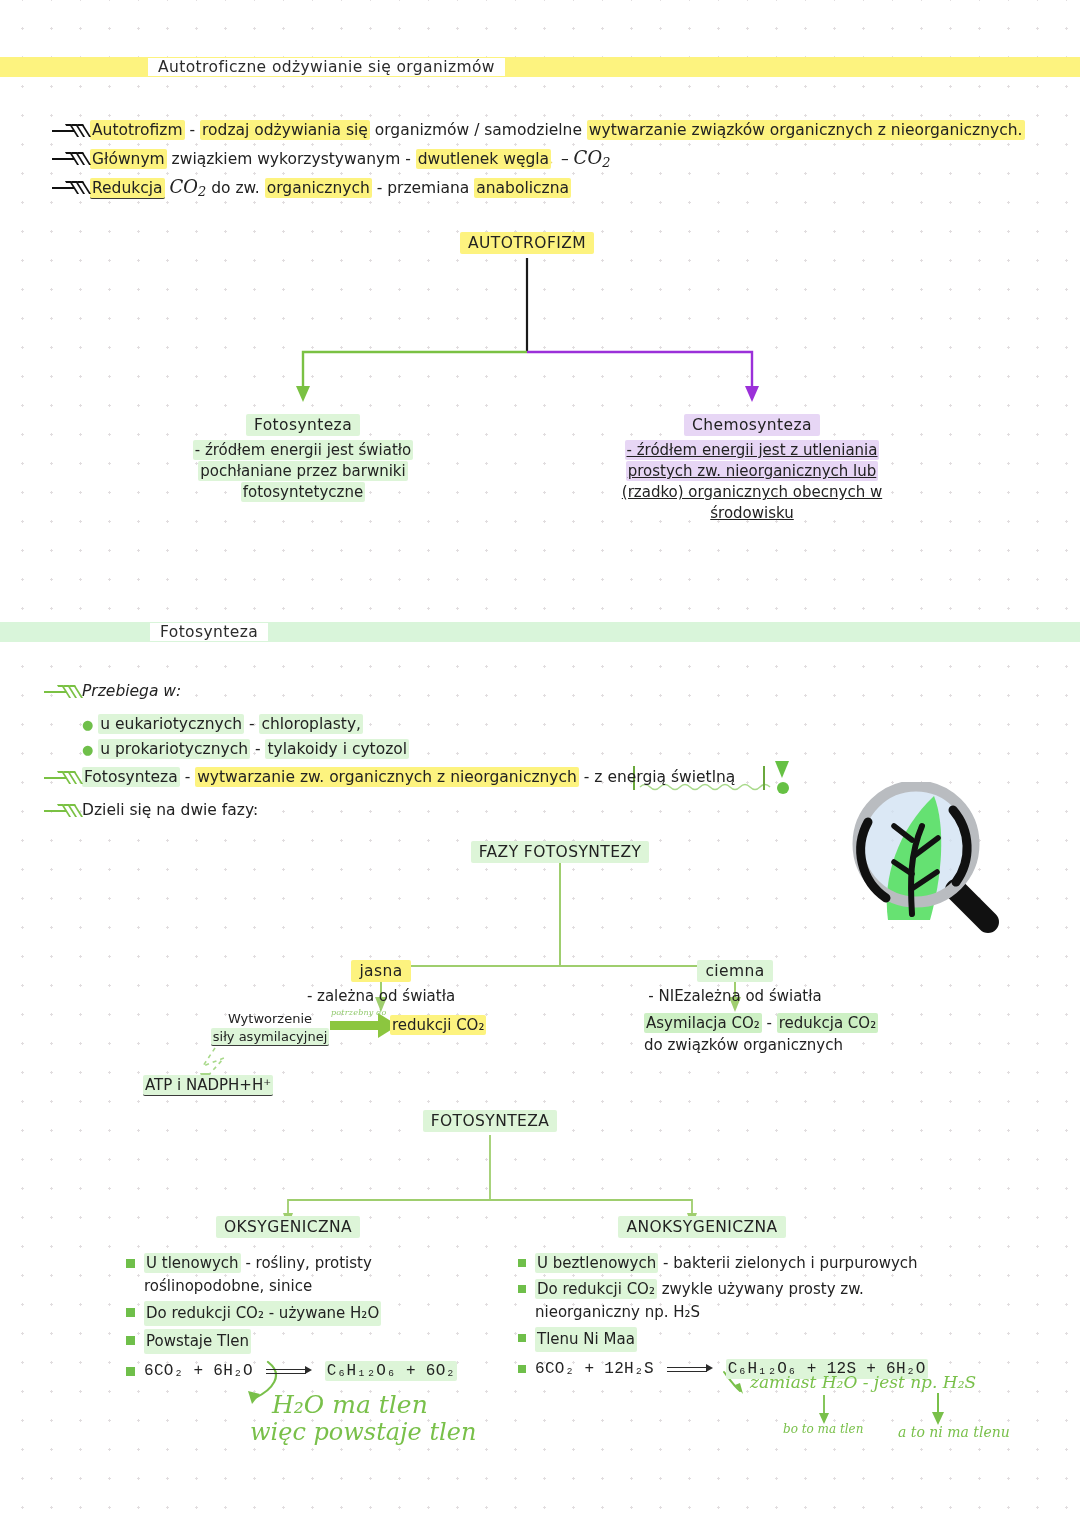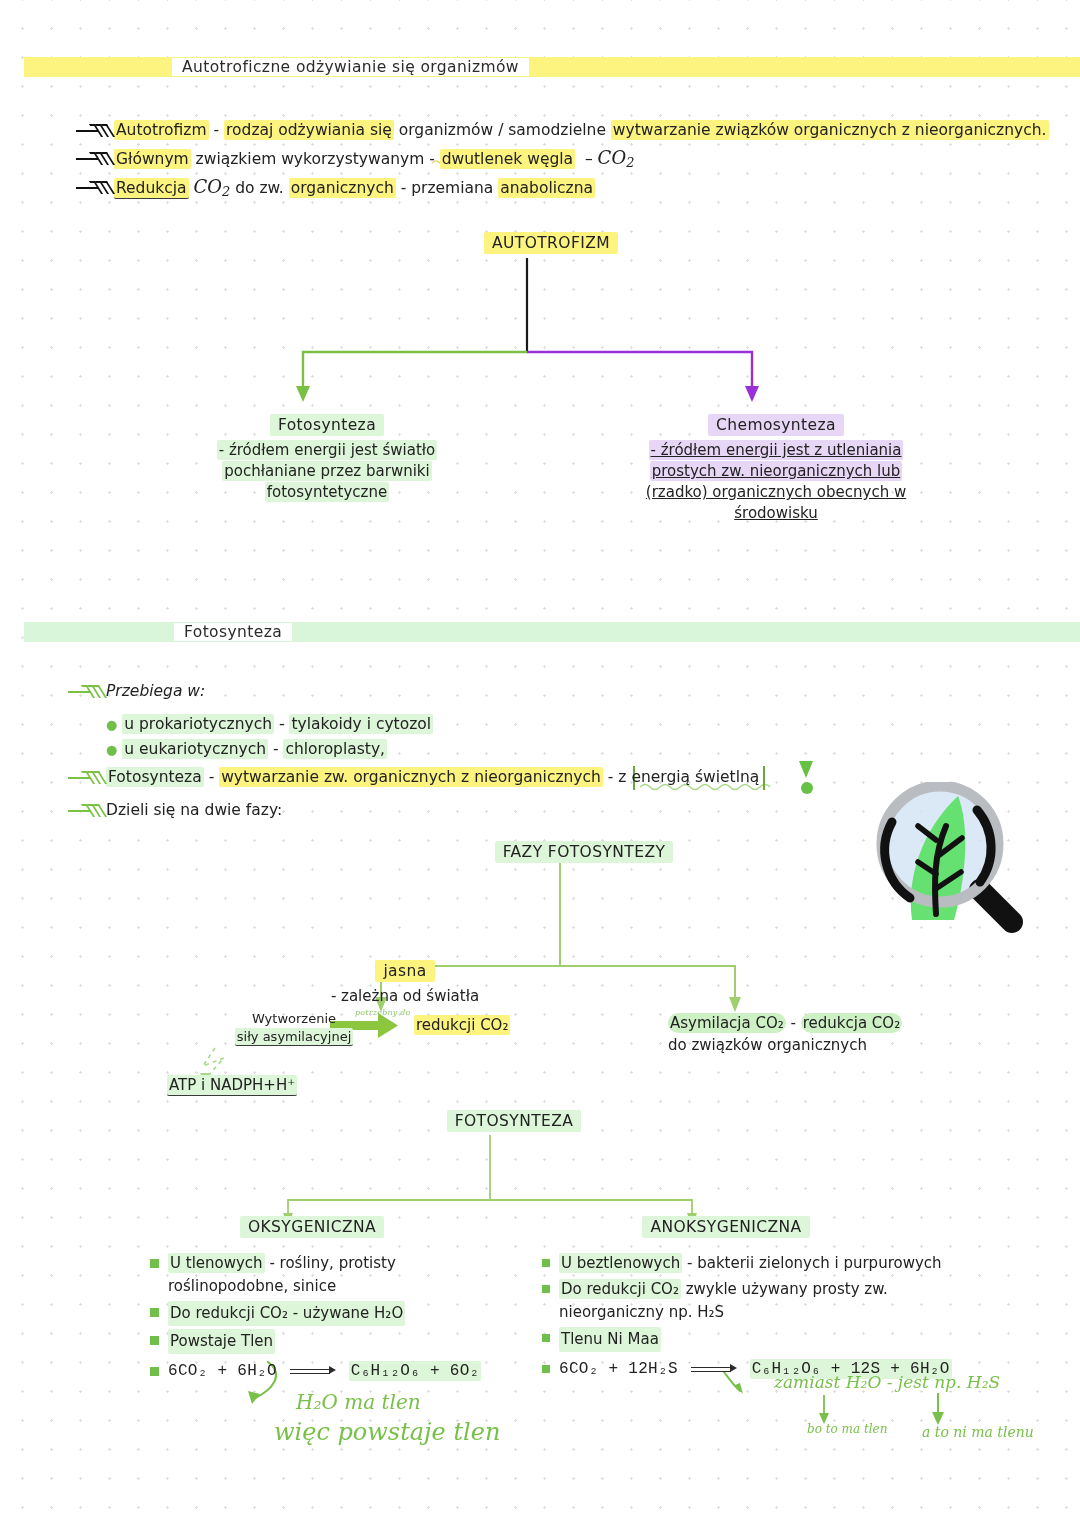--- a/index.html
+++ b/index.html
@@ -14,21 +14,21 @@
   
   #dotgrid{
     position:absolute; inset:0;
     background-image:radial-gradient(circle, #c9c2c4 1.1px, transparent 1.2px);
     background-size:29px 29px;
     background-position:8px 14px;
     opacity:.55;
     pointer-events:none;
     z-index:0;
   }
-  #page{ position:absolute; inset:0; z-index:2;margin-left:24px; }
+  #page{ position:absolute; inset:0; z-index:2; }
 
   
   .section-band{
     position:absolute; left:0; width:1080px; height:20px;
     display:flex; align-items:center;
   }
   .band-fill{ position:absolute; left:0; right:0; top:0; height:20px; }
   .band-yellow .band-fill{ background:#fdf37f; }
   .band-green  .band-fill{ background:#d9f5da; }
   .band-title{
@@ -52,21 +52,21 @@
     transform:skewX(32deg);
   }
   .arrow-ico .c1{ left:17px; } .arrow-ico .c2{ left:23px; } .arrow-ico .c3{ left:29px; }
   .arrow-black{ color:#111; }
   .arrow-green{ color:#7ac143; }
 
   .line-txt{ font-size:15.5px; line-height:22px; white-space:nowrap; }
 
   
   .hl-y{ background:#fdf37f; padding:1px 2px; border-radius:2px;}
-  .hl-g{ background:#cdf0c4; padding:1px 2px; border-radius:10px;}
+  .hl-g{ background:#cdf0c4; padding:1px 2px; border-radius:2px;}
   .hl-gl{ background:#ddf5d8; padding:1px 2px; border-radius:2px;}
   .hl-p{ background:#e7d6f5; padding:1px 2px; border-radius:2px;}
   .und{ border-bottom:1.4px solid #3a3a3a; }
 
   .hand{ font-family:"DejaVu Serif","Liberation Serif",serif; font-style:italic; }
   .sub{ font-size:.72em; vertical-align:-.25em; }
 
   
   .node{ position:absolute; text-align:center; }
   .node-title{ display:inline-block; font-size:15.5px; padding:2px 8px; border-radius:2px; letter-spacing:.4px;}
@@ -236,25 +236,25 @@
         <i class="chev c1"></i>
         <i class="chev c2"></i>
         <i class="chev c3"></i>
     </span>
     <span class="line-txt">Przebiega w:</span>
   </div>
 
   <div style="position:absolute; left:82px; top:712px; font-size:15.5px; line-height:24px;">
     <div>
       <span style="color:#6fbf4a; font-size:13px;">●</span>
-      <span class="hl-gl">u prokariotycznych</span><span> - </span><span class="hl-gl">tylakoidy i cytozol</span>
+      <span class="hl-gl">u eukariotycznych</span><span> - </span><span class="hl-gl">chloroplasty,</span>
     </div>
     <div>
       <span style="color:#6fbf4a; font-size:13px;">●</span>
-      <span class="hl-gl">u eukariotycznych</span><span> - </span><span class="hl-gl">chloroplasty,</span>
+      <span class="hl-gl">u prokariotycznych</span><span> - </span><span class="hl-gl">tylakoidy i cytozol</span>
     </div>
   </div>
 
   <div class="arrow-row" style="left:44px; top:766px;">
     <span class="arrow-ico arrow-green">
       <i class="shaft"></i>
         <i class="chev c1"></i>
         <i class="chev c2"></i>
         <i class="chev c3"></i>
     </span>
@@ -306,20 +306,24 @@
   <div class="tiny-cursive" style="left:331px; top:1008px;">potrzebny do</div>
 
   <div style="position:absolute; left:390px; top:1016px; font-size:15px;">
     <span class="hl-y">redukcji CO₂</span>
   </div>
 
   <div style="position:absolute; left:143px; top:1076px; font-size:15px;">
     <span class="hl-gl und">ATP i NADPH+H⁺</span>
   </div>
 
+  <div class="node" style="left:635px; top:960px; width:200px;">
+    <span class="node-title hl-gl">ciemna</span>
+    <div class="node-body">- NIEzależna od światła</div>
+  </div>
 
   <div style="position:absolute; left:644px; top:1012px; font-size:15px; line-height:22px;">
     <div>
       <span class="hl-g">Asymilacja CO₂</span><span> - </span><span class="hl-g">redukcja CO₂</span>
     </div>
     <div>do związków organicznych</div>
   </div>
 
   <div class="node" style="left:390px; top:1110px; width:200px;">
     <span class="node-title hl-gl">FOTOSYNTEZA</span>
@@ -372,20 +376,20 @@
     <div class="bitem" style="margin-top:6px;">
       <span class="bsq" style="width:8px;height:8px;"></span>
       <span class="btxt eq" style="font-size:16px;">
         <span>6CO₂ + 12H₂S</span>
         <span class="rx"><i></i><i class="second"></i><b></b></span>
         <span class="hl-gl">C₆H₁₂O₆ + 12S + 6H₂O</span>
       </span>
     </div>
   </div>
 
-  <div class="hw" style="left:272px; top:1390px; font-size:20px;">H₂O ma tlen</div>
+  <div class="hw" style="left:272px; top:1390px; font-size:25px;">H₂O ma tlen</div>
   <div class="hw" style="left:250px; top:1418px; font-size:24px;">więc powstaje tlen</div>
 
   <div class="hw" style="left:750px; top:1372px; font-size:17px;">zamiast H₂O - jest np. H₂S</div>
   <div class="hw" style="left:783px; top:1422px; font-size:12px;">bo to ma tlen</div>
   <div class="hw" style="left:898px; top:1424px; font-size:14px;">a to ni ma tlenu</div>
 
 </div>
 
 </body></html>

